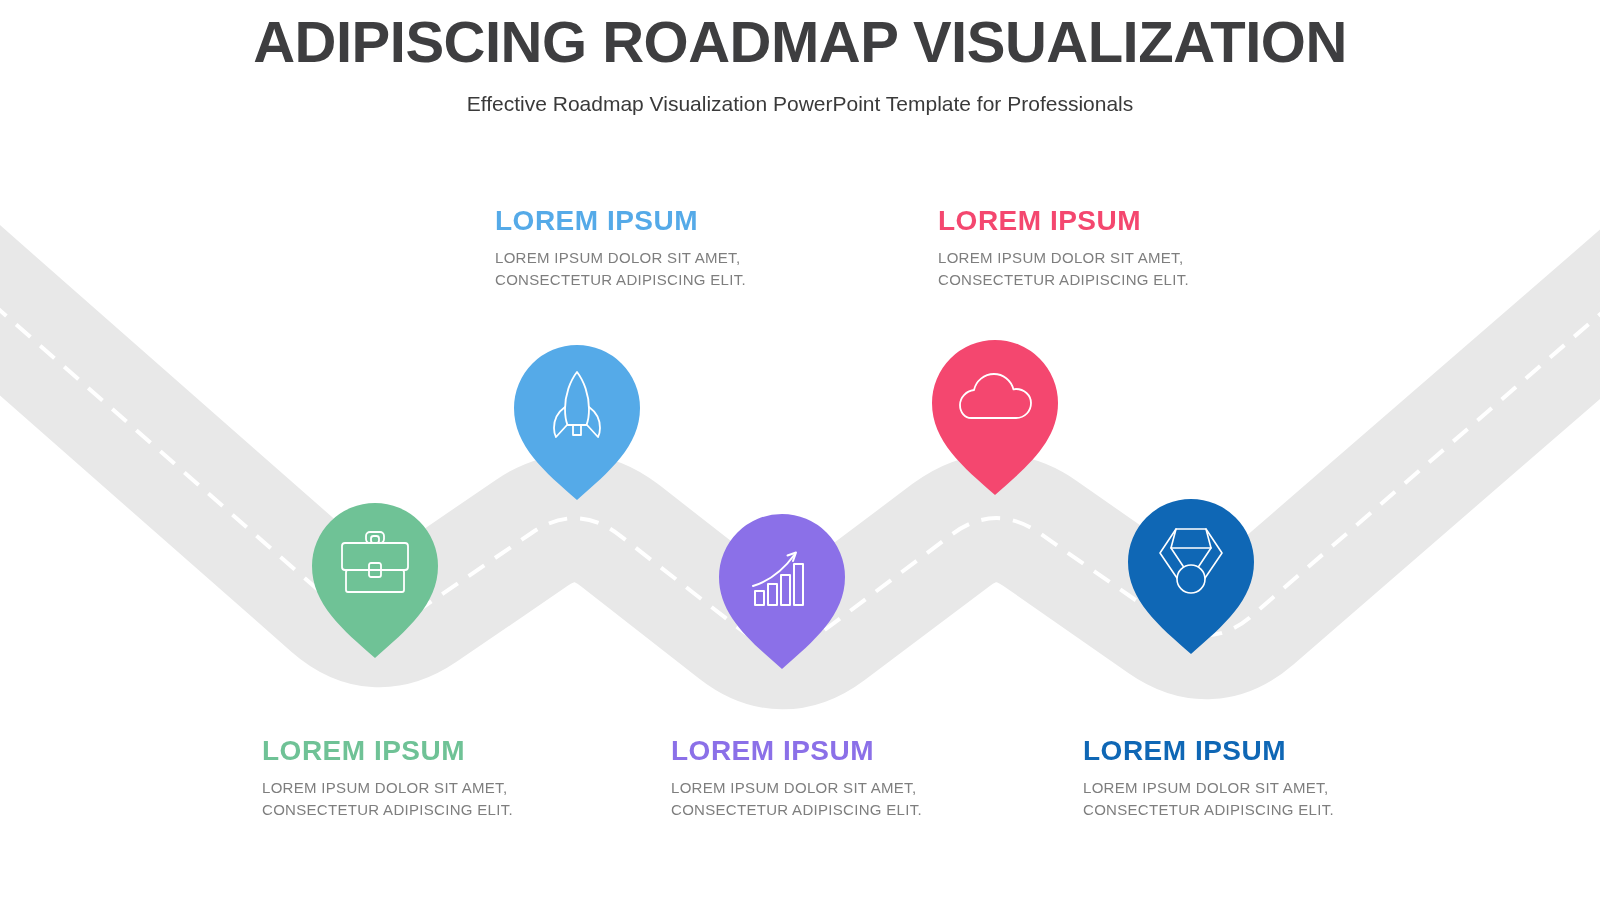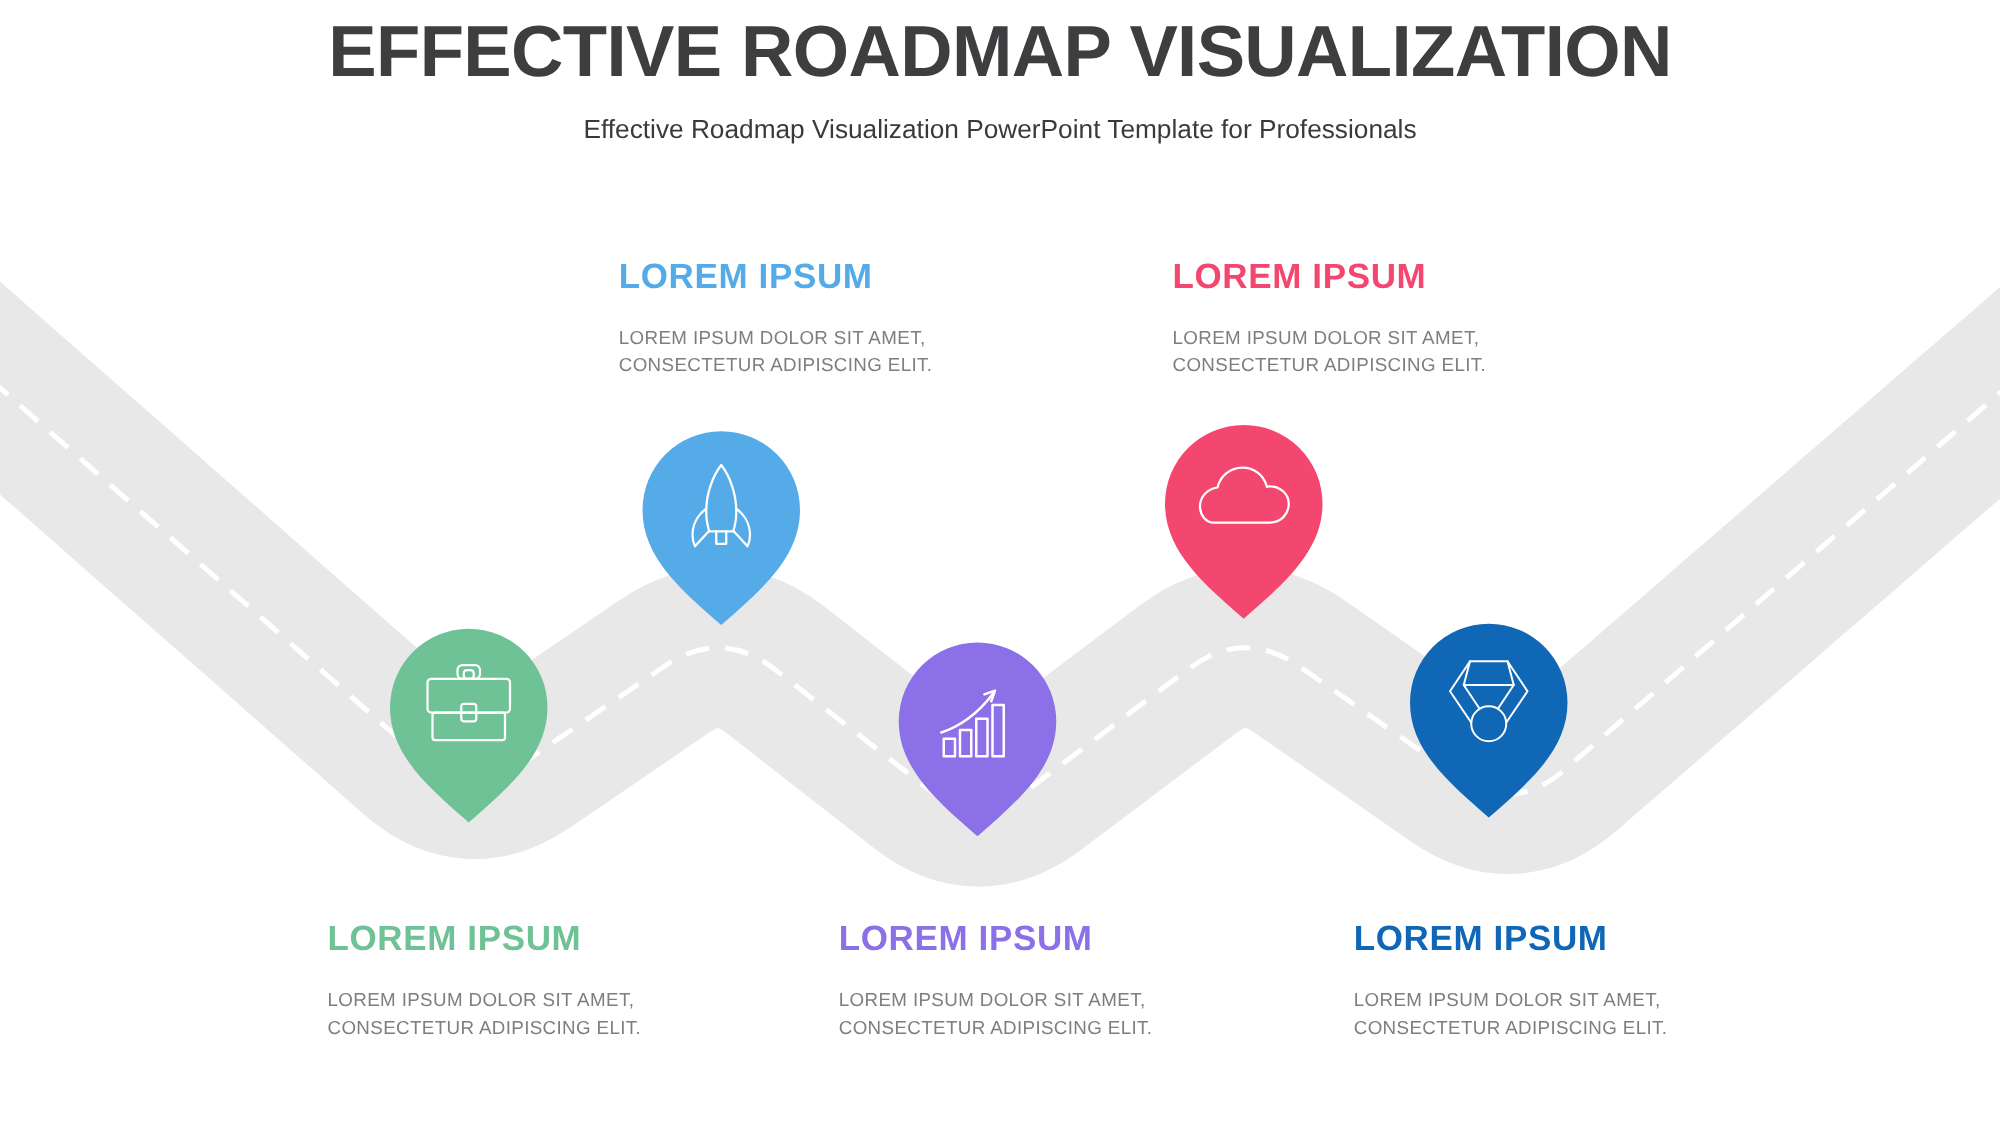--- a/index.html
+++ b/index.html
@@ -16,31 +16,31 @@
     position:absolute; top:92px; left:0; right:0; text-align:center;
     font-size:21px; font-weight:400; color:#3A3A3A;
   }
   svg.road { position:absolute; left:0; top:0; }
   .pin { position:absolute; width:150px; height:170px; }
   .milestone-label { position:absolute; width:310px; }
   .milestone-label .heading {
     margin:0; font-size:28px; font-weight:600; letter-spacing:0.5px;
   }
   .milestone-label .desc {
-    margin-top:23px; font-size:15px; line-height:22px; color:#7E7E7E;
+    margin-top:10px; font-size:15px; line-height:22px; color:#7E7E7E;
     letter-spacing:0.3px;
   }
   .icon path, .icon rect, .icon circle { vector-effect:non-scaling-stroke; }
 </style>
 </head>
 <body>
 
 <div class="slide">
 
-  <div class="title">EFFECTIVE ROADMAP VISUALIZATION</div>
+  <div class="title">ADIPISCING ROADMAP VISUALIZATION</div>
   <div class="subtitle">Effective Roadmap Visualization PowerPoint Template for Professionals</div>
 
   <svg class="road" width="1600" height="900" viewBox="0 0 1600 900">
     <path d="M -80,240 L 333.6,603.6 Q 375,640 420.4,609 L 531.6,533 Q 577,502 620.3,535.8 L 738.7,628.2 Q 782,662 826,629 L 951,535 Q 995,502 1040.1,533.5 L 1164.9,620.5 Q 1210,652 1251.6,616 L 1680,245" fill="none" stroke-width="128" stroke-linecap="butt" stroke="#E8E8E8"></path>
     <path d="M -80,240 L 333.6,603.6 Q 375,640 420.4,609 L 531.6,533 Q 577,502 620.3,535.8 L 738.7,628.2 Q 782,662 826,629 L 951,535 Q 995,502 1040.1,533.5 L 1164.9,620.5 Q 1210,652 1251.6,616 L 1680,245" fill="none" stroke-width="4" stroke-dasharray="19 13" stroke="#FFFFFF"></path>
   </svg>
 
   <svg class="pin" style="left:300px; top:491px;" width="150" height="170" viewBox="-75 -75 150 170">
     <path d="M 0,92 C -32,64 -63,38 -63,0 A 63 63 0 1 1 63,0 C 63,38 32,64 0,92 Z" fill="#6FC296"></path>
     <g class="icon" stroke="#ffffff" fill="none" stroke-width="1.8" stroke-linejoin="round" stroke-linecap="round">

